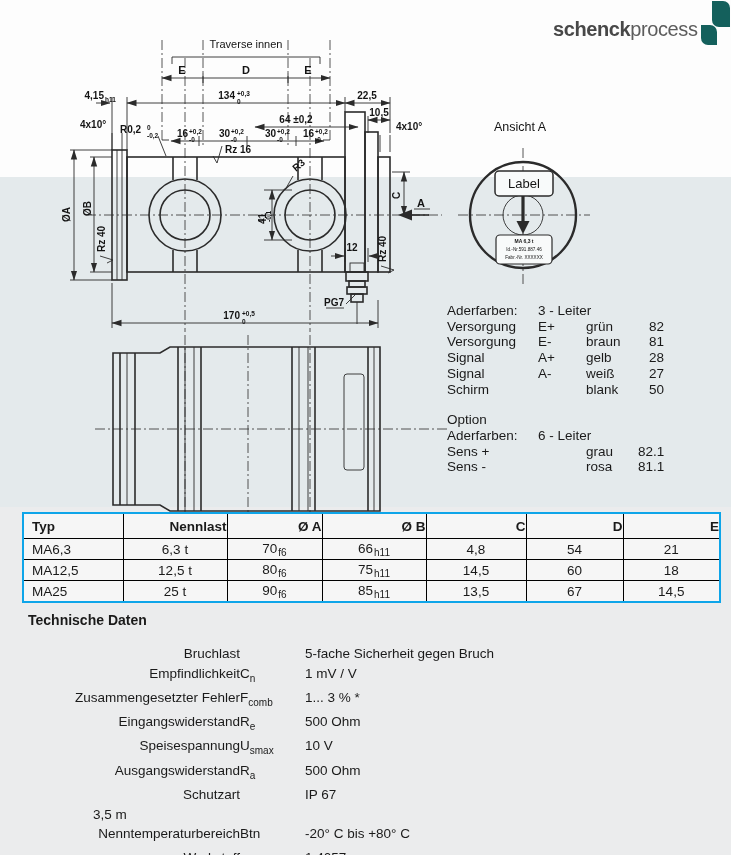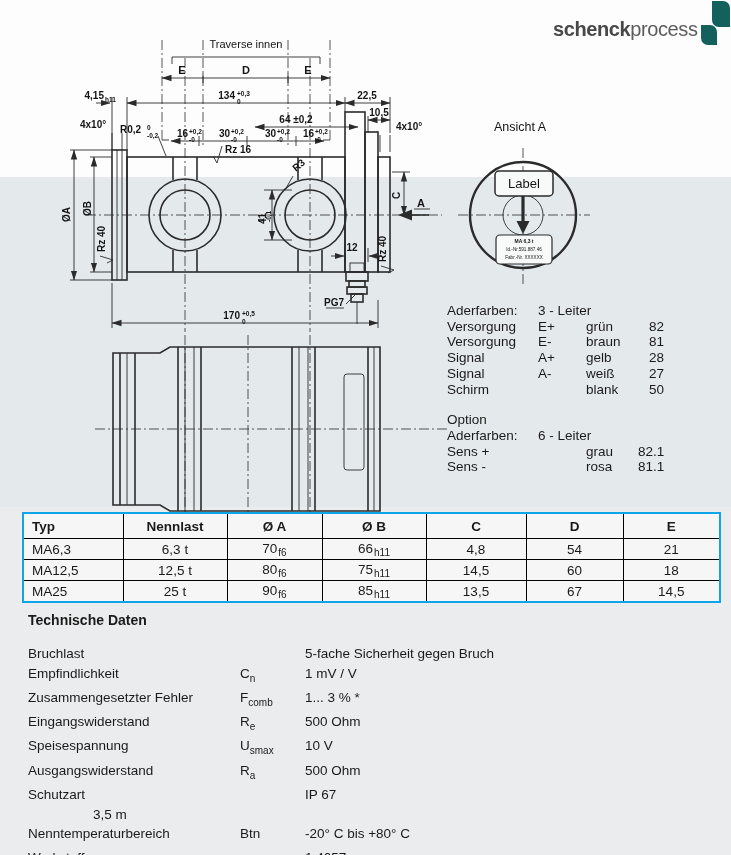--- a/index.html
+++ b/index.html
@@ -35,30 +35,30 @@
   .a-sym{width:48px;}
   .a-col{width:52px;}
   .a-num{width:26px;text-align:right;}
   .a-opt{margin-top:15px;}
 
   
   .dim-table{position:absolute;left:22px;top:512px;border-collapse:collapse;table-layout:fixed;
              font-size:13.5px;background:#f6f6f6;}
   .dim-table th,.dim-table td{border:1.5px solid #000;text-align:center;padding:0;}
   .dim-table{border:2px solid #0ea5e9;}
-  .dim-table th{height:24px;font-weight:bold;}
+  .dim-table th{height:24px;font-weight:bold;text-align:right;}
   .dim-table td{height:20px;font-weight:normal;}
   .dim-table th.first,.dim-table td.first{text-align:left;padding-left:8px;}
   .tsub{font-size:10px;vertical-align:-3px;margin-left:1px;}
 
   
   .tech{position:absolute;left:28px;top:612px;font-size:13.5px;}
   .tech-title{font-weight:bold;font-size:14px;margin-bottom:16px;}
   .trow{display:flex;line-height:19.6px;}
-  .tlabel{width:212px;}
+  .tlabel{width:212px;text-align:right;}
   .tsym{width:65px;}
   .tsym sub{font-size:10px;}
   .footnote{position:absolute;left:30px;top:832px;font-size:11.5px;}
 </style>
 </head>
 <body>
 
 <div class="page">
   <div class="band"></div>
   <div class="lower"></div>

